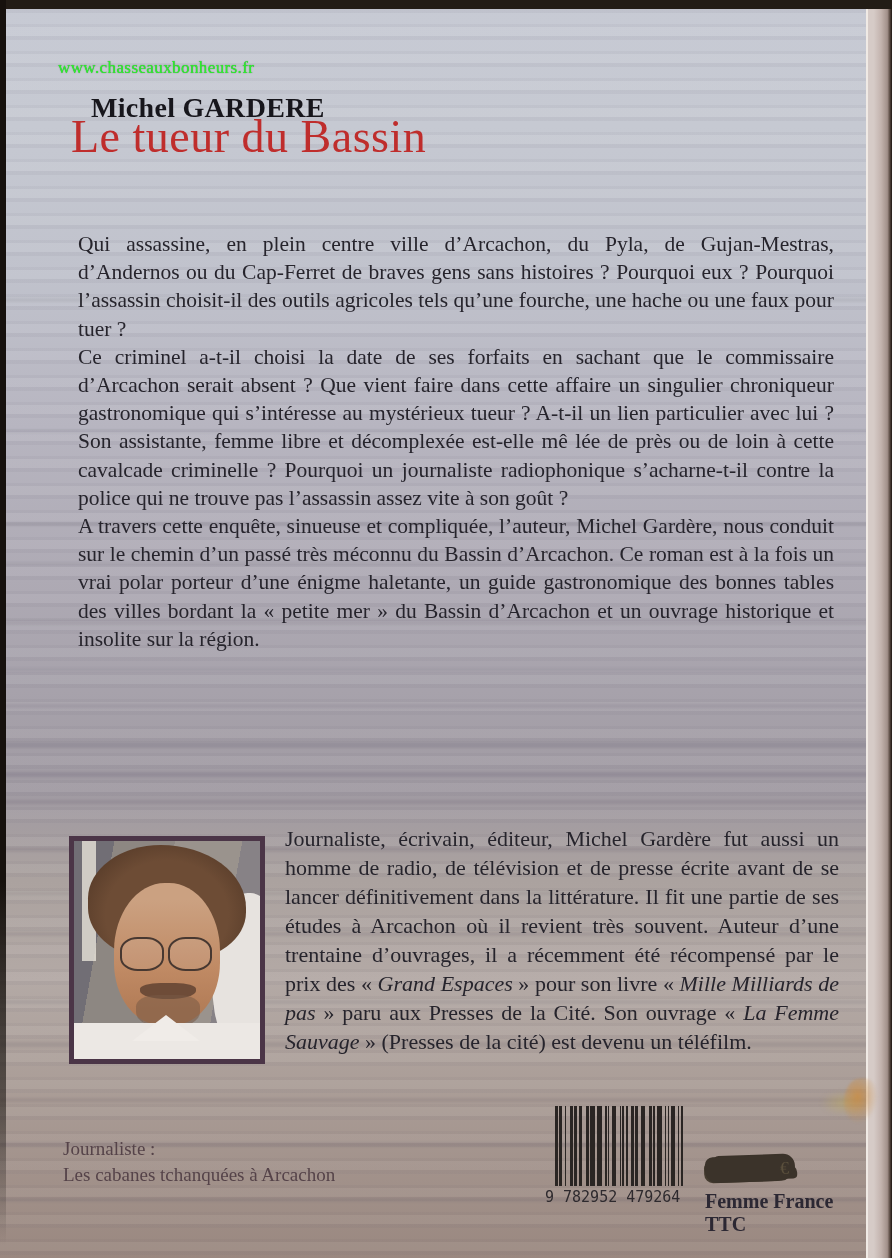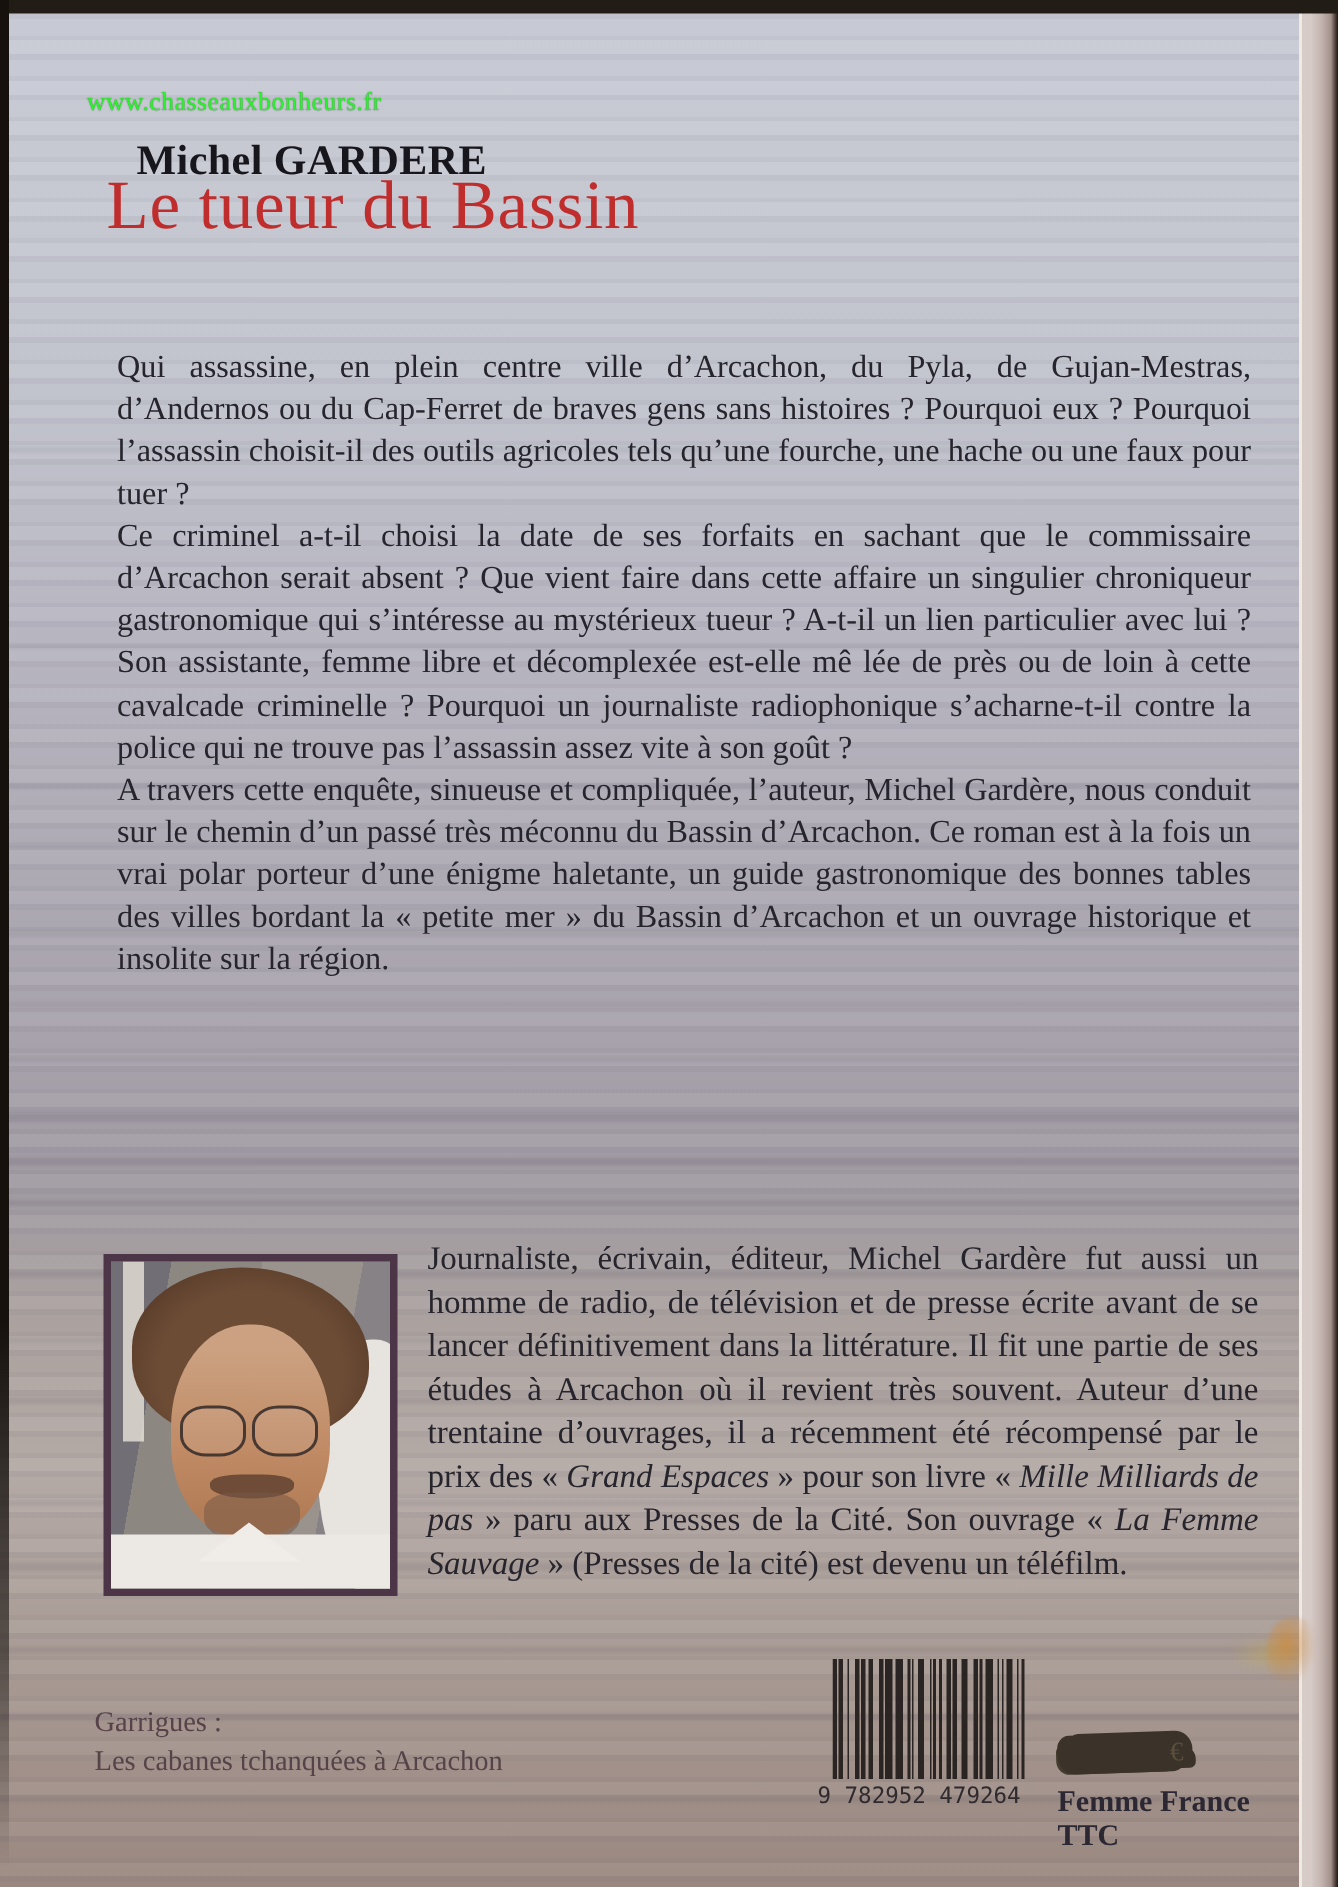--- a/index.html
+++ b/index.html
@@ -148,21 +148,21 @@
       <div class="glasses"><i></i><i></i></div>
       <div class="mustache"></div>
       <div class="beard"></div>
       <div class="shirt"></div>
       <div class="collar"></div>
     </div>
     <div class="bio-text"><span>Journaliste, écrivain, éditeur, Michel Gardère fut aussi un homme de radio, de télévision et de presse écrite avant de se lancer définitivement dans la littérature. Il fit une partie de ses études à Arcachon où il revient très souvent. Auteur d’une trentaine d’ouvrages, il a récemment été récompensé par le prix des «&nbsp;</span><span class="it">Grand Espaces</span><span>&nbsp;» pour son livre «&nbsp;</span><span class="it">Mille Milliards de pas</span><span>&nbsp;» paru aux Presses de la Cité. Son ouvrage «&nbsp;</span><span class="it">La Femme Sauvage</span><span>&nbsp;» (Presses de la cité) est devenu un téléfilm.</span></div>
   </div>
 
   <div class="credits">
-    <div>Garrigues :</div>
+    <div>Journaliste :</div>
     <div>Les cabanes tchanquées à Arcachon</div>
   </div>
 
   <div class="barcode-block">
     <div class="bars" id="bars">
         <i style="width: 3.2px; margin-right: 1.1px;"></i>
         <i style="width: 3.2px; margin-right: 2.2px;"></i>
         <i style="width: 1.6px; margin-right: 3.3px;"></i>
         <i style="width: 3.2px; margin-right: 1.1px;"></i>
         <i style="width: 3.2px; margin-right: 2.2px;"></i>

